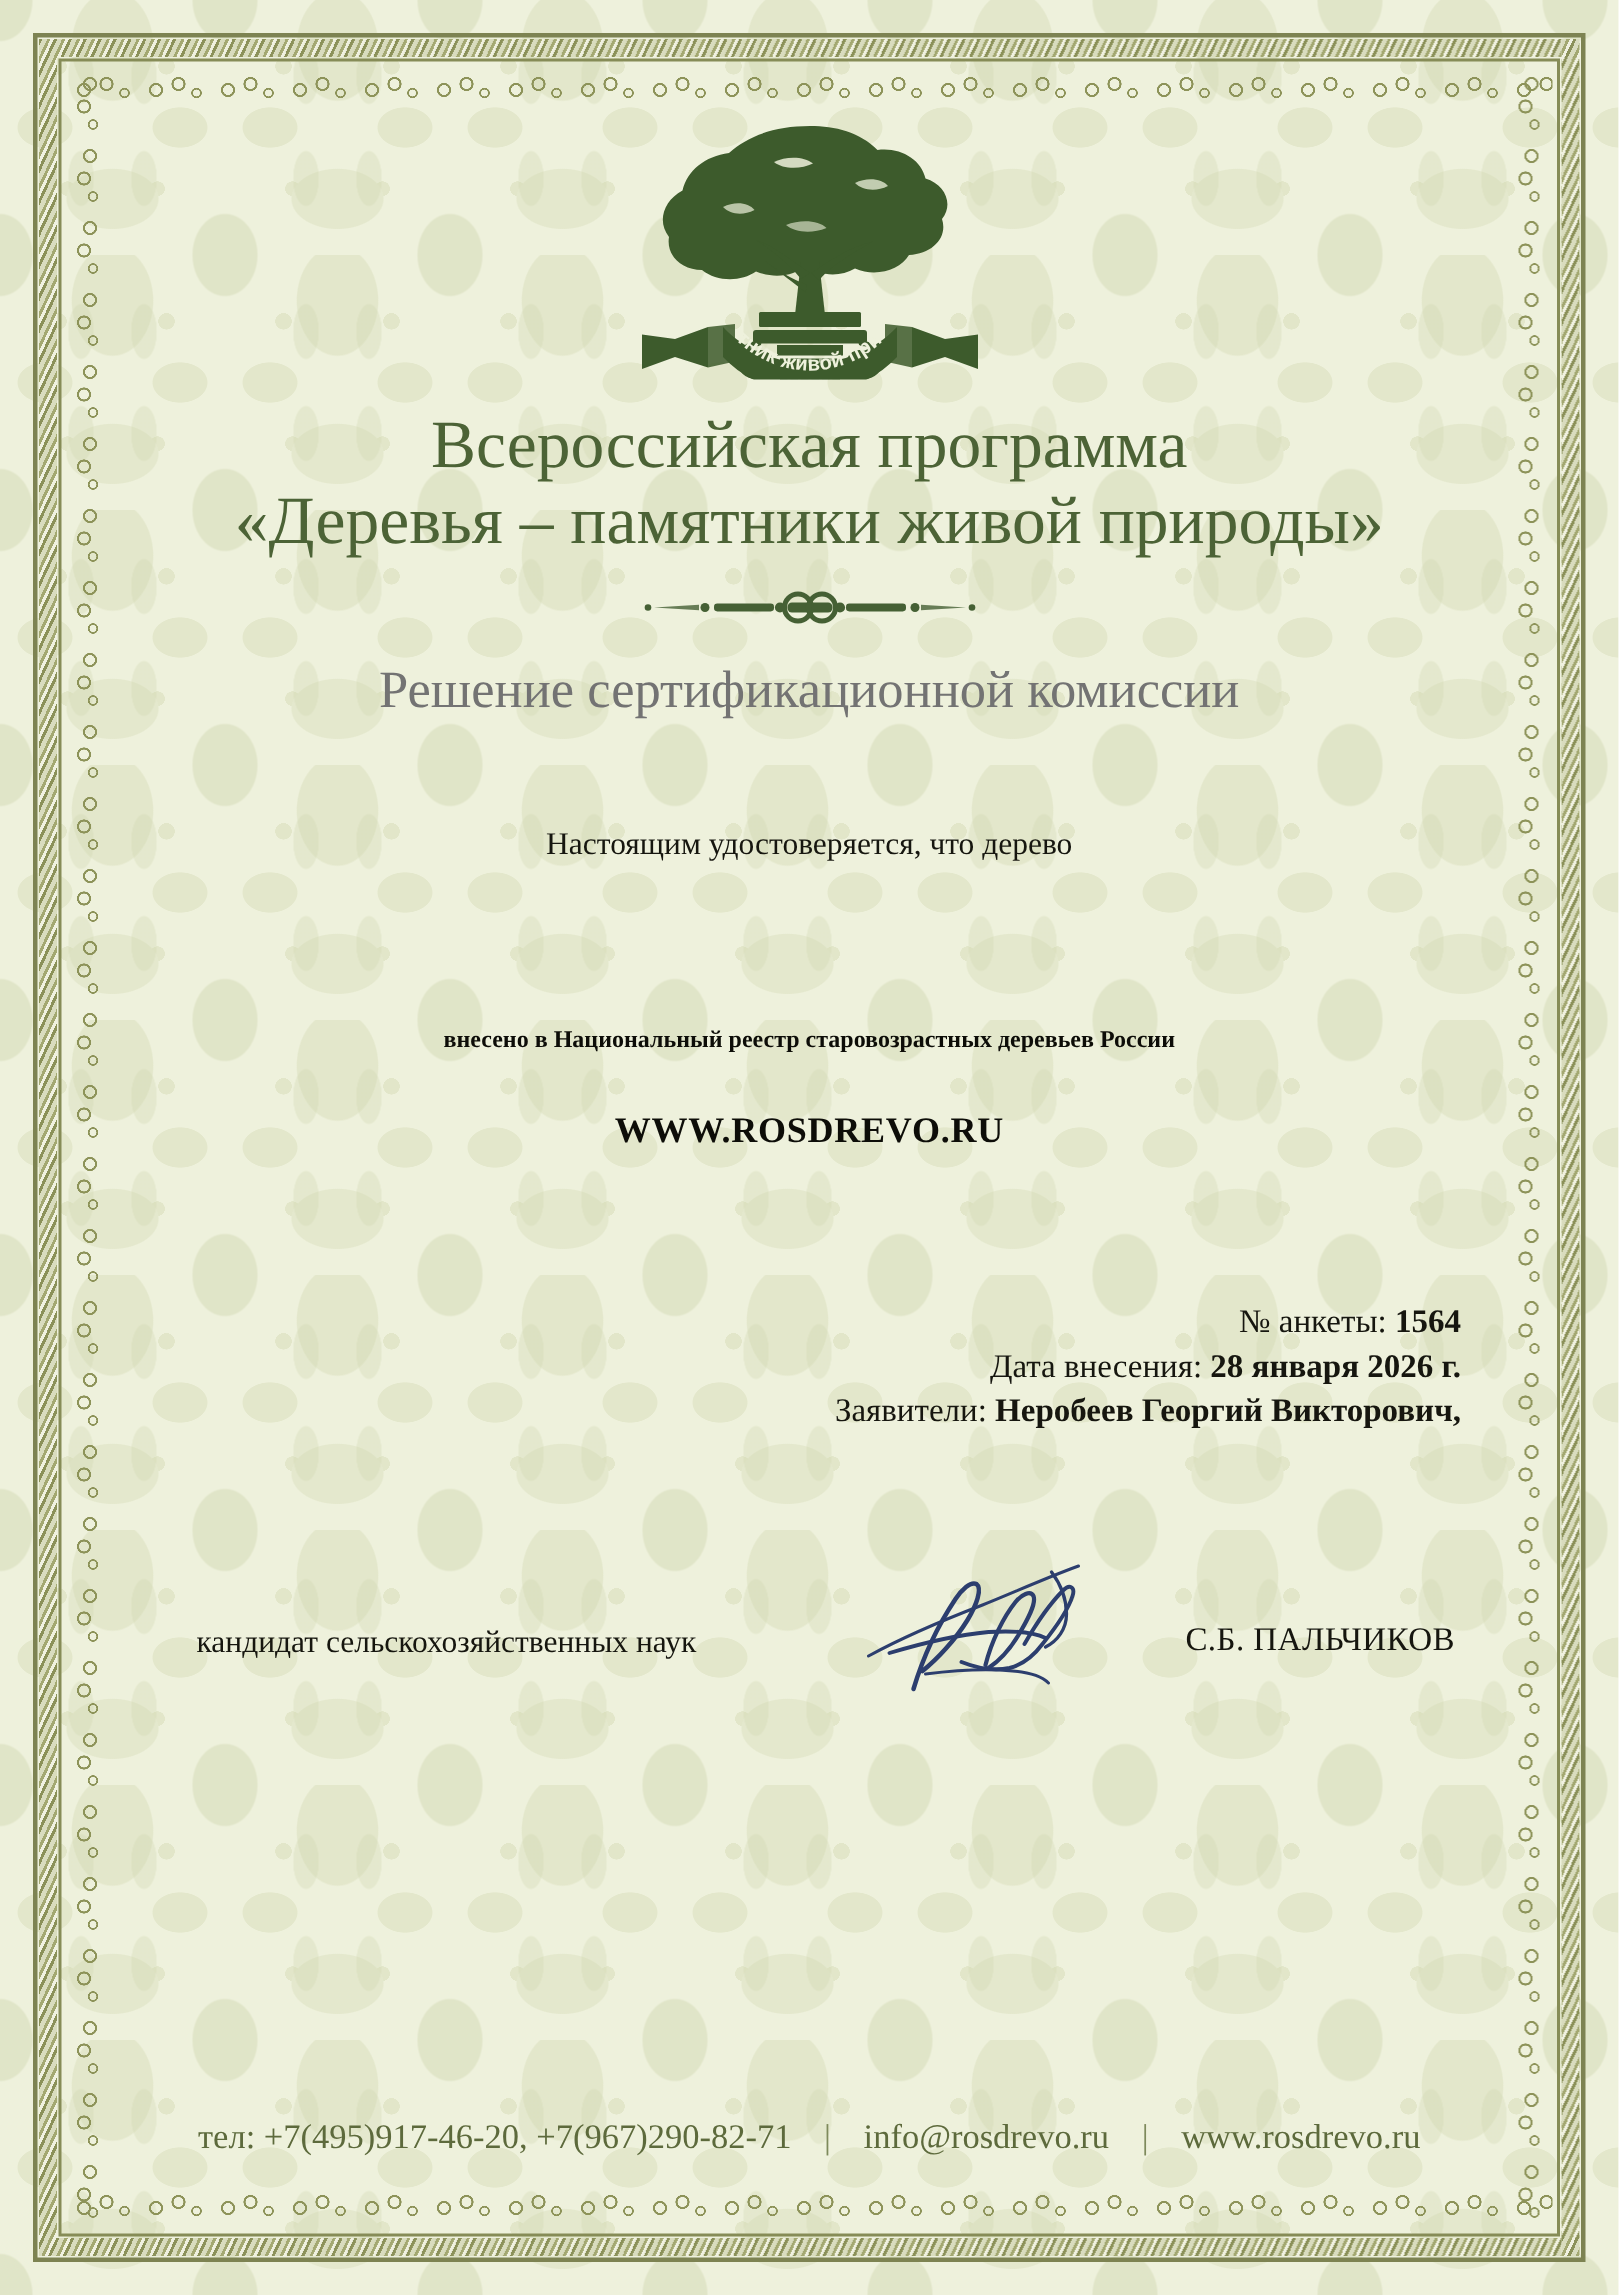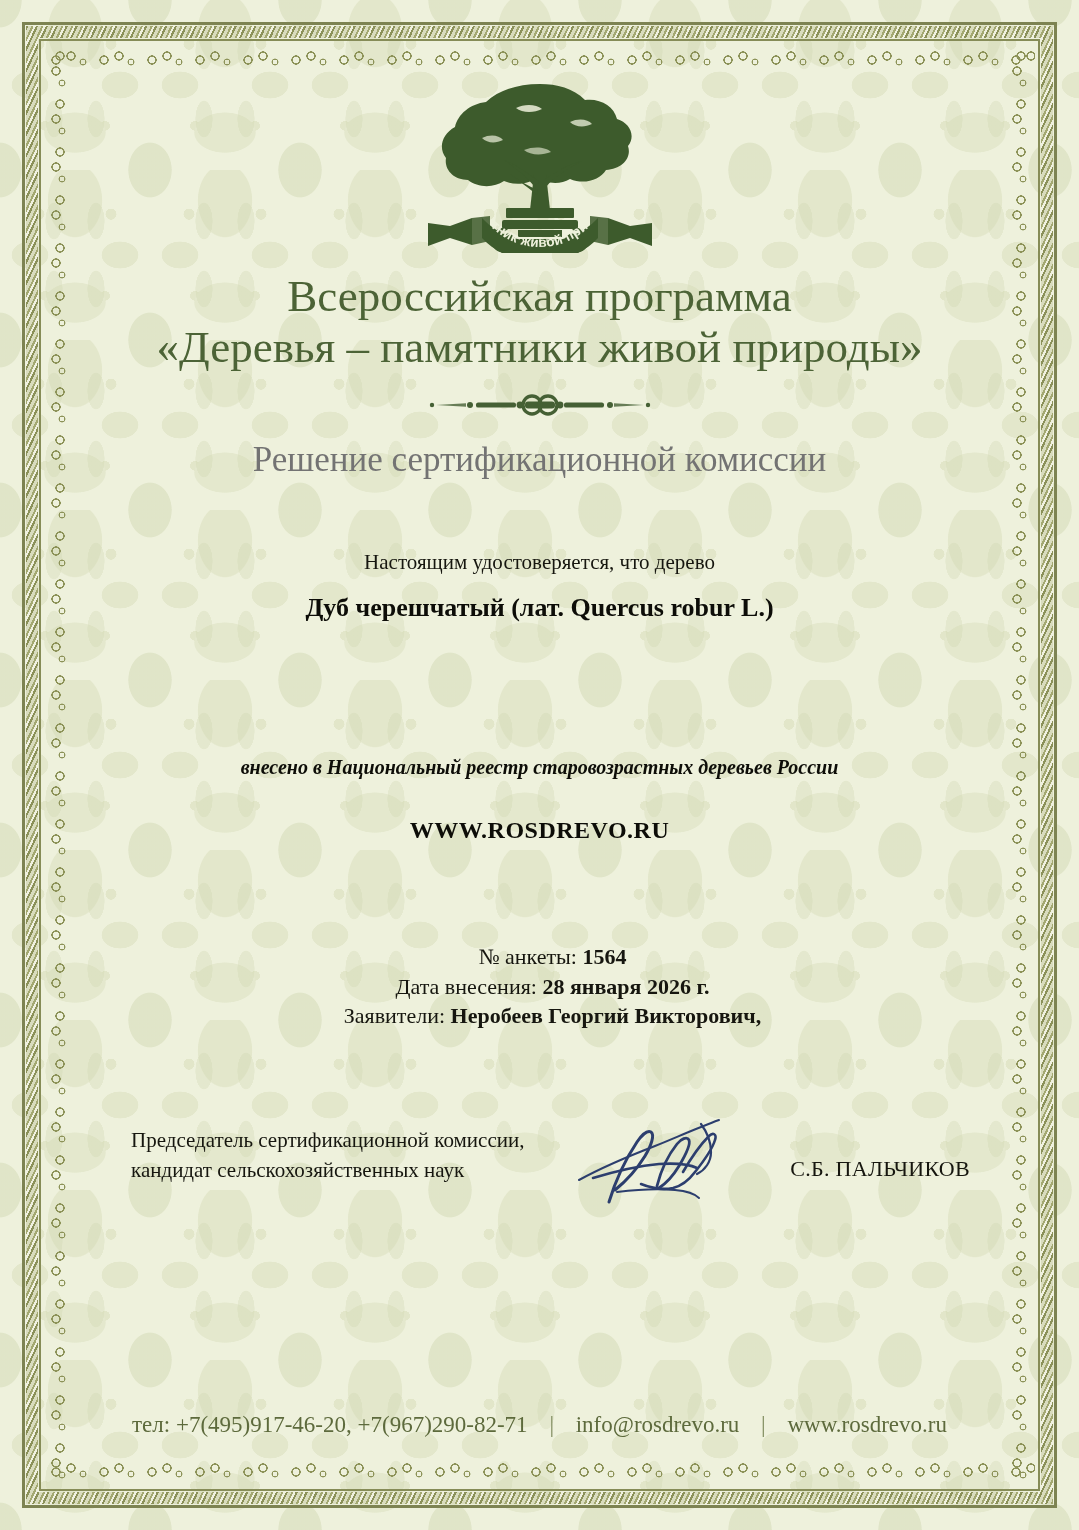--- a/index.html
+++ b/index.html
@@ -159,39 +159,38 @@
 
   .location {
     margin-top: 33px;
     color: #16160f;
     font-size: 21px;
     line-height: 1.42;
     padding: 0 8px;
   }
 
   .registry {
-    margin-top: 71px;
+    margin-top: 48px;
     color: #0d0d08;
-    font-size: 20px;
+    font-size: 16px;
     font-weight: bold;
-    font-style: italic;
   }
 
   .website {
     margin-top: 38px;
     color: #0d0d08;
     font-size: 24px;
     font-weight: bold;
     letter-spacing: .5px;
   }
 
   
   .details {
     margin-top: 98px;
-    text-align: center;
+    text-align: right;
     padding-left: 26px;
     color: #16160f;
     font-size: 22px;
     line-height: 1.33;
   }
   .details .row { white-space: nowrap; }
   .details .lbl { font-weight: normal; }
   .details .val { font-weight: bold; }
   .details .row-indent { padding-left: 103px; }
 
@@ -365,21 +364,20 @@
       </g>
       <g fill="none" stroke="#456034" stroke-width="3.4">
         <circle cx="152" cy="15" r="9"></circle>
         <circle cx="168" cy="15" r="9"></circle>
       </g>
     </svg>
 
     <div class="subtitle">Решение сертификационной комиссии</div>
 
     <div class="attest">Настоящим удостоверяется, что дерево</div>
-    <div class="species">Дуб черешчатый (лат. Quercus robur L.)</div>
 
     <div class="location">
       <br>
     </div>
 
     <div class="registry">внесено в Национальный реестр старовозрастных деревьев России</div>
     <div class="website">WWW.ROSDREVO.RU</div>
 
     <div class="details">
       <div class="row">
@@ -391,21 +389,21 @@
         <span class="val">28 января 2026 г.</span>
       </div>
       <div class="row">
         <span class="lbl">Заявители:</span>
         <span class="val">Неробеев Георгий Викторович,</span>
       </div>
     </div>
 
     <div class="sign-block">
       <div class="sign-title">
-        <span>Председатель сертификационной комиссии,</span><br>
+        <br>
         <span>кандидат сельскохозяйственных наук</span>
       </div>
 
       <svg class="sign-mark" width="180" height="104" viewBox="0 0 180 104">
         <g fill="none" stroke="#2c3e6e" stroke-linecap="round" stroke-linejoin="round">
           <path d="M8 74 C 30 62, 58 50, 84 40 C 104 32, 126 22, 148 14" stroke-width="2"></path>
           <path d="M38 96 C 44 76, 54 54, 66 36 C 70 30, 76 24, 80 26
                    C 84 29, 80 40, 74 50 C 66 63, 54 76, 44 84" stroke-width="3"></path>
           <path d="M22 72 C 42 66, 66 60, 88 58 C 104 57, 118 58, 126 62" stroke-width="2.6"></path>
           <path d="M86 80 C 90 64, 98 48, 106 38 C 110 33, 116 30, 118 34

